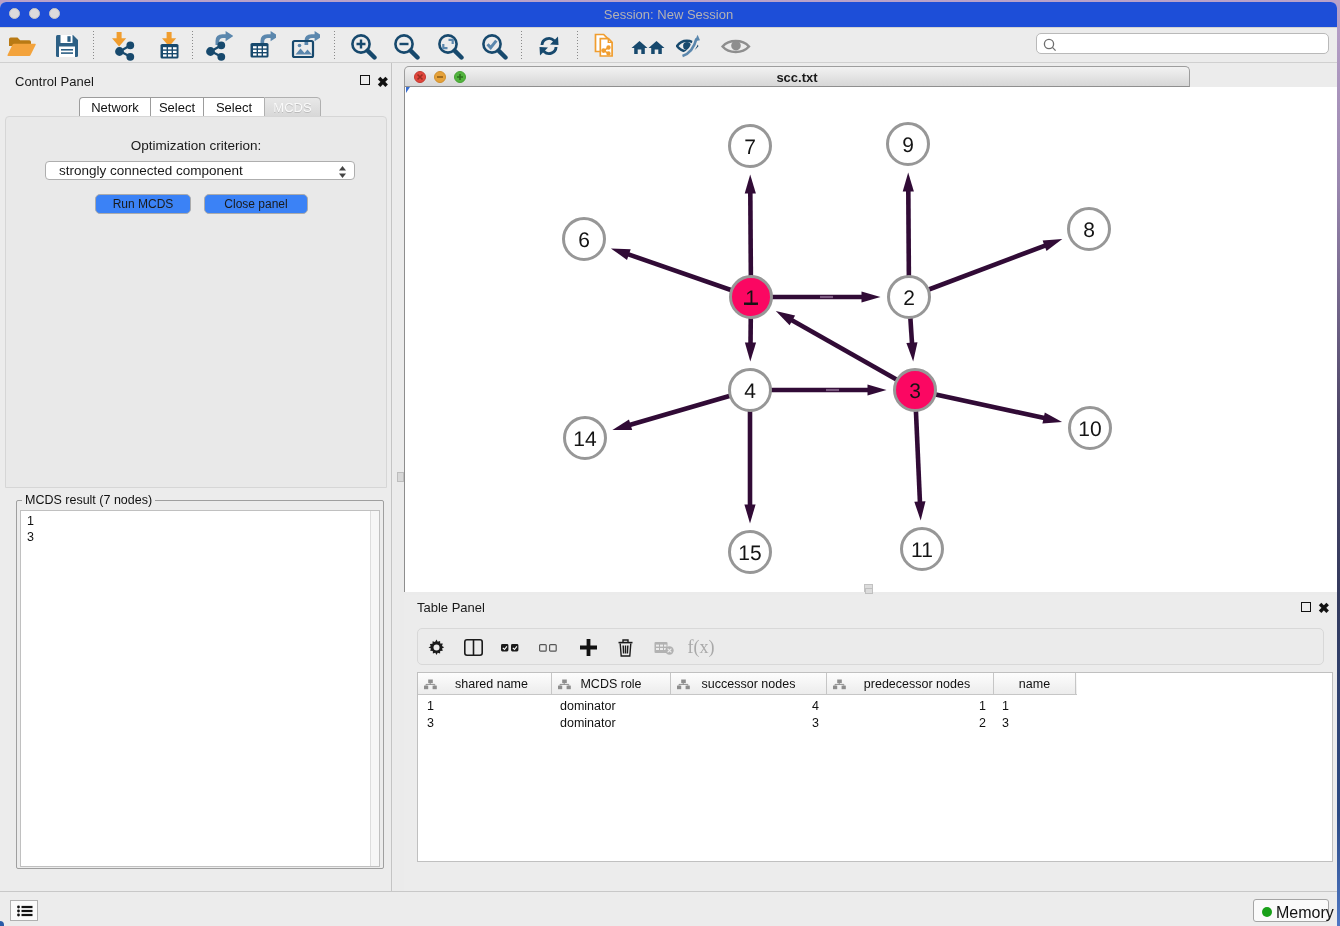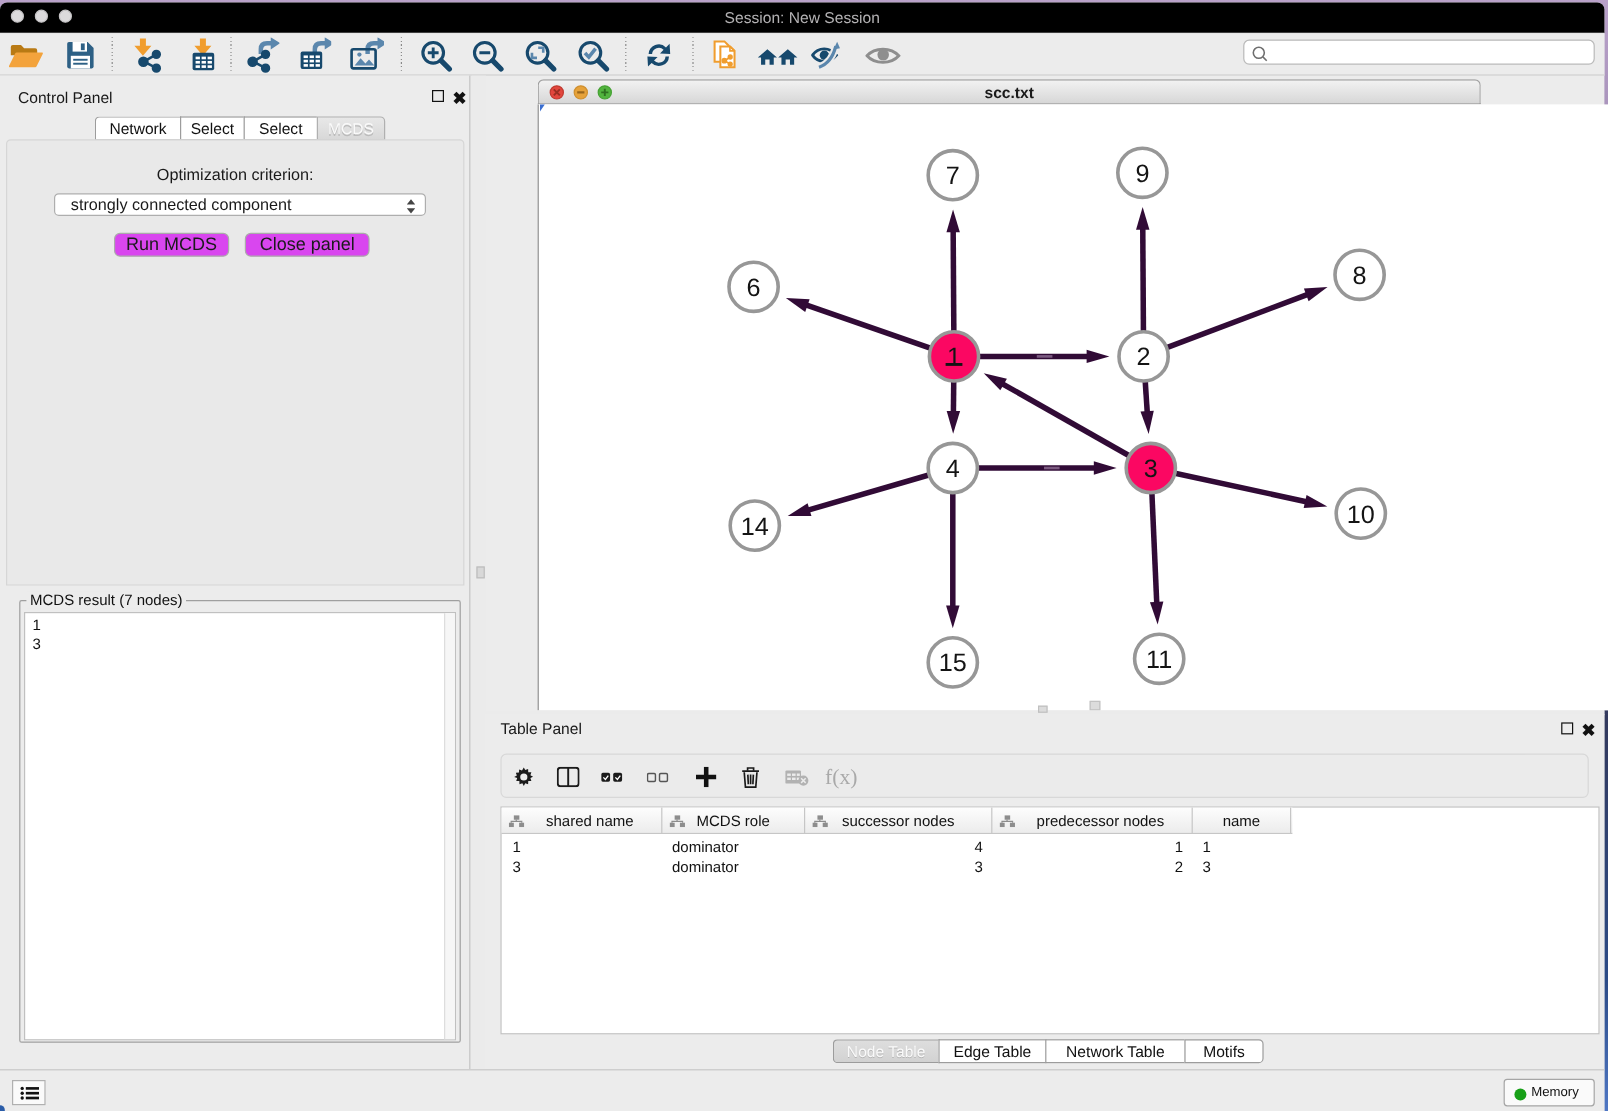--- a/index.html
+++ b/index.html
@@ -1,20 +1,20 @@
 <!DOCTYPE html>
 <html><head><meta charset="utf-8">
 <style>
 * { margin:0; padding:0; box-sizing:border-box; -webkit-font-smoothing:antialiased; }
 html,body { width:1340px; height:926px; overflow:hidden; }
 body { font-family:"Liberation Sans", sans-serif; position:relative;
   background:linear-gradient(180deg,#b9a1c9 0%,#9a87af 20%,#4e4668 45%,#333a5e 65%,#2b4a85 88%,#4f77c4 100%); }
 #win { position:absolute; left:0; top:2px; width:1337px; height:924px; background:#ececec;
   border-radius:6px 6px 0 0; }
-#titlebar { position:absolute; left:0; top:0; width:100%; height:26px; background:#000000;
+#titlebar { position:absolute; left:0; top:0; width:100%; height:26px; background:#1d4ed8;
   border-bottom:1px solid #d2d2d2; border-radius:6px 6px 0 0; }
 .tl { position:absolute; top:6px; width:11px; height:11px; border-radius:50%;
   background:#dcdadc; border:1px solid #c6c4c6; }
 #wtitle { position:absolute; top:5px; width:100%; text-align:center; font-size:13px; color:#b4b2b4; }
 #toolbar { position:absolute; left:0; top:26px; width:100%; height:35px; background:#ececec;
   border-bottom:1px solid #d0d0d0; }
 .tbi { position:absolute; top:3px; height:30px; display:flex; align-items:center; justify-content:center; }
 .tsep { position:absolute; top:3px; height:28px; width:1px;
   background-image:repeating-linear-gradient(180deg,#8a8a8a 0 1px,transparent 1px 3px); }
 #search { position:absolute; left:1036px; top:5px; width:293px; height:21px; background:#fff;
@@ -30,31 +30,31 @@
   display:flex; align-items:center; justify-content:center; }
 .tab:first-child { border-radius:4px 0 0 0; }
 .tab.sel { background:linear-gradient(#e8e8e8,#d8d8d8); color:#fafafa;
   text-shadow:0 1px 0 #bbb; border:1px solid #b0b0b0; border-radius:0 4px 0 0; }
 #cpbody { position:absolute; left:5px; top:53px; width:382px; height:372px; background:#e9e9e9;
   border:1px solid #d6d6d6; border-radius:4px 4px 0 0; }
 #optlbl { position:absolute; left:0; top:21px; width:100%; text-align:center; font-size:13.5px; color:#1a1a1a; }
 #dropdown { position:absolute; left:39px; top:44px; width:310px; height:19px; background:#fff;
   border:1px solid #aeaeae; border-radius:4px; font-size:13.5px; color:#1a1a1a; line-height:18px; padding-left:13px; }
 #dropdown svg { position:absolute; right:6px; top:2.5px; }
-.btn { position:absolute; top:77px; height:20px; background:#d946ef; border:1px solid #ababab;
-  border-radius:5px; font-size:15px; color:#1a1a1a; text-align:center; line-height:18px; }
+.btn { position:absolute; top:77px; height:20px; background:#3b82f6; border:1px solid #ababab;
+  border-radius:5px; font-size:12px; color:#1a1a1a; text-align:center; line-height:18px; }
 #fieldset { position:absolute; left:16px; top:437px; width:368px; height:369px; border:1px solid #9f9f9f; border-radius:2px; }
 #legend { position:absolute; left:5px; top:-8px; background:#ececec; padding:0 3px; font-size:12.5px; color:#111; }
 #resbox { position:absolute; left:3px; top:9px; width:360px; height:357px; background:#fff; border:1px solid #c0c0c0; font-size:12.5px; color:#111; }
 #resbox .sb { position:absolute; right:0; top:0; width:9px; height:100%; background:#f6f6f6; border-left:1px solid #ddd; }
 
 #vsplit { position:absolute; left:393px; top:61px; width:12px; height:830px; background:#ebebeb; }
 #vgrip { position:absolute; left:4px; top:409px; width:7px; height:10px; background:#d8d8d8; border:1px solid #bdbdbd; }
 
-#netwin { position:absolute; left:404px; top:64px; width:786px; height:526px;margin-left:44px; }
+#netwin { position:absolute; left:404px; top:64px; width:786px; height:526px; }
 #nettitle { position:absolute; left:0; top:0; width:100%; height:21px;
   background:linear-gradient(#f2f2f2,#d7d7d7); border:1px solid #9d9d9d; border-bottom:1px solid #8f8f8f;
   border-radius:5px 5px 0 0; }
 #nettitle .t { position:absolute; top:2.5px; width:100%; text-align:center; font-size:13px; font-weight:bold; color:#1a1a1a; }
 .mtl { position:absolute; top:4px; width:12px; height:12px; border-radius:50%; }
 #canvas { position:absolute; left:0; top:21px; width:933px; height:505px; background:#fff; border-left:1px solid #8d8d8d; }
 .nl { font-size:21px; fill:#141414; text-anchor:middle; font-family:"Liberation Sans",sans-serif; text-rendering:geometricPrecision; }
 #gsvg line { stroke:#310b36; stroke-width:4.6; }
 #gsvg .ah { fill:#310b36; stroke:none; }
 
@@ -78,21 +78,21 @@
 #btabs { position:absolute; left:290px; top:271px; height:20px; display:flex; font-size:13px; }
 .btab { border:1px solid #9c9c9c; border-right:none; background:#fff; color:#111;
   display:flex; align-items:center; justify-content:center; }
 .btab:first-child { border-radius:4px 0 0 4px; }
 .btab:last-child { border-right:1px solid #9c9c9c; border-radius:0 4px 4px 0; }
 .btab.sel { background:linear-gradient(#dedede,#d2d2d2); color:#fafafa; text-shadow:0 1px 0 #b5b5b5; }
 
 #status { position:absolute; left:0; top:889px; width:100%; height:35px; background:#ececec; border-top:1px solid #c8c8c8; }
 #listbtn { position:absolute; left:10px; top:8px; width:28px; height:21px; background:#fafafa; border:1px solid #b0b0b0; }
 #membtn { position:absolute; right:8px; top:7px; width:76px; height:23px; background:#fafafa; border:1px solid #a5a5a5;
-  border-radius:3px; font-size:11px; color:#111; }
+  border-radius:3px; font-size:16px; color:#111; }
 #membtn .dot { position:absolute; left:8px; top:6.5px; width:10px; height:10px; border-radius:50%; background:#18a018; }
 #membtn .t { position:absolute; left:22px; top:4px; }
 #bluecorner { position:absolute; left:0; top:919px; width:4px; height:7px; background:#2a5ca8; border-radius:0 4px 0 0; }
 </style></head>
 <body>
 <div id="win">
   <div id="titlebar">
     <div class="tl" style="left:9px"></div>
       <div class="tl" style="left:29px"></div>
       <div class="tl" style="left:49px"></div>
@@ -534,26 +534,20 @@
       <div class="td" style="left:142px;top:25px">dominator</div>
       <div class="td" style="left:253px;top:25px;width:148px;text-align:right">4</div>
       <div class="td" style="left:409px;top:25px;width:159px;text-align:right">1</div>
       <div class="td" style="left:584px;top:25px">1</div>
       <div class="td" style="left:9px;top:42px">3</div>
       <div class="td" style="left:142px;top:42px">dominator</div>
       <div class="td" style="left:253px;top:42px;width:148px;text-align:right">3</div>
       <div class="td" style="left:409px;top:42px;width:159px;text-align:right">2</div>
       <div class="td" style="left:584px;top:42px">3</div>
     </div>
-    <div id="btabs">
-      <div class="btab sel" style="width:88px">Node Table</div>
-      <div class="btab" style="width:89px">Edge Table</div>
-      <div class="btab" style="width:116px">Network Table</div>
-      <div class="btab" style="width:66px">Motifs</div>
-    </div>
   </div>
   <div id="status">
     <div id="listbtn"><svg width="18" height="14" viewBox="0 0 18 14" style="margin:3px 0 0 5px">
           <g fill="#111">
             <circle cx="2.5" cy="3" r="1.4"></circle>
             <circle cx="2.5" cy="7" r="1.4"></circle>
             <circle cx="2.5" cy="11" r="1.4"></circle>
             <rect x="5.5" y="1.9" width="11" height="2.2"></rect>
             <rect x="5.5" y="5.9" width="11" height="2.2"></rect>
             <rect x="5.5" y="9.9" width="11" height="2.2"></rect>

